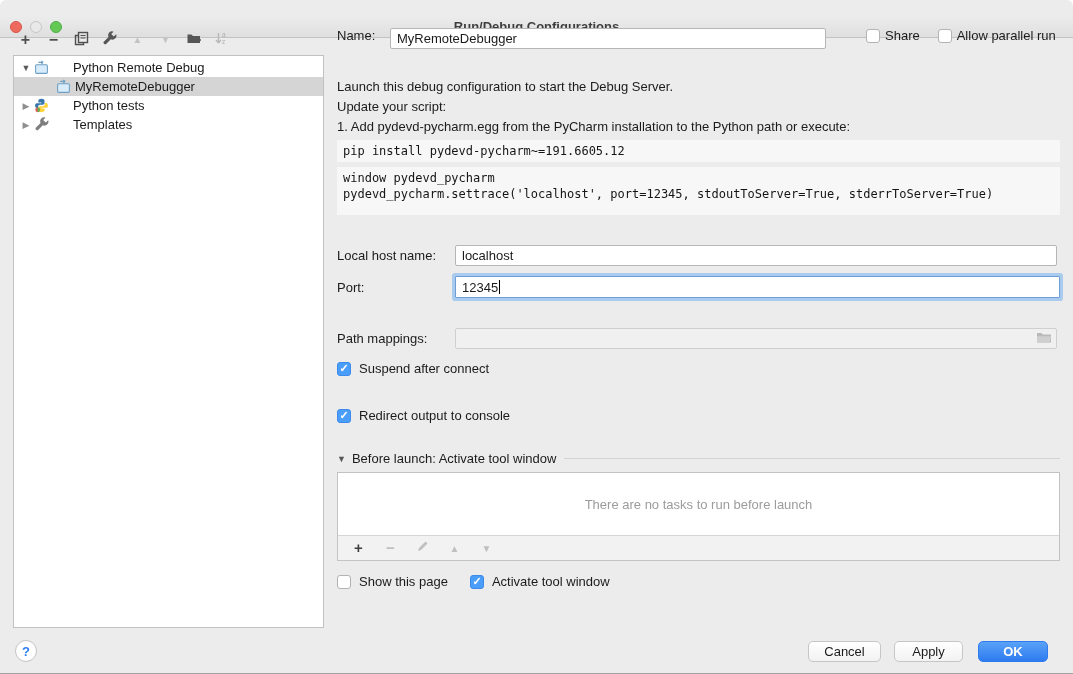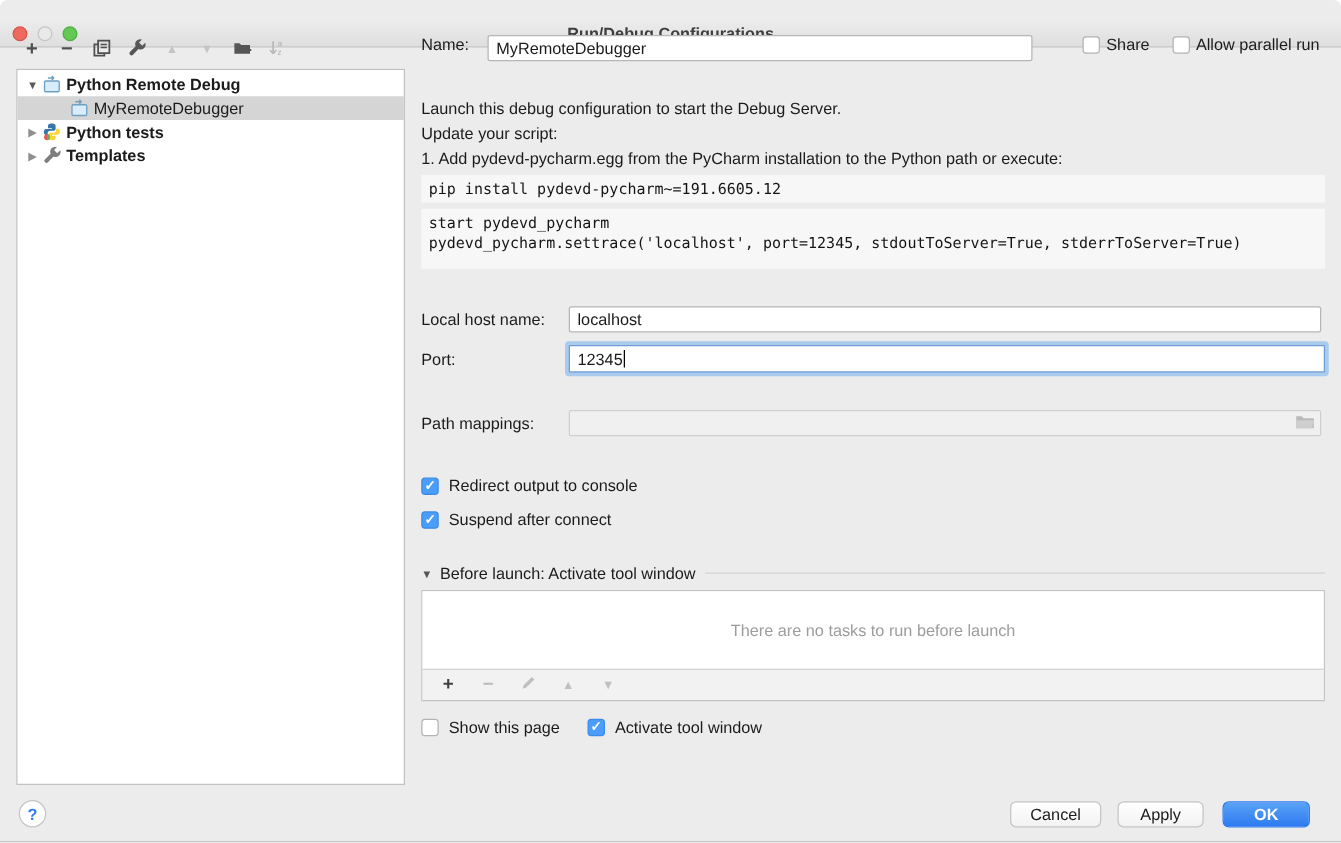--- a/index.html
+++ b/index.html
@@ -27,21 +27,21 @@
   .tbtn .tri { font-size:10px; color:#c4c4c4; }
   
   .tree { position:absolute; left:13px; top:55px; width:311px; height:573px;
     background:#fff; border:1px solid #c1c1c1; padding-top:2px; }
   .tree-row { height:19px; display:flex; align-items:center; }
   .tree-row.selected { background:#d5d5d5; }
   .tw { width:12px; text-align:center; font-size:9px; color:#5a5a5a; flex:none; }
   .tw.gray { color:#8f8f8f; }
   .tree-row .ticon { width:15px; height:15px; margin:0 4px 0 2px; flex:none; display:flex; align-items:center; }
   .tlabel { white-space:nowrap; }
-  .tlabel.b { font-weight:bold; }
+  .tlabel.b { font-weight:normal;margin-left:20px; }
   .indent1 { padding-left:6px; }
   .indent2 { padding-left:40px; }
   
   .content { position:absolute; left:337px; top:28px; width:723px; }
   .name-row { display:flex; align-items:flex-start; height:22px; }
   .name-row .nlabel { width:53px; }
   input.tfield { height:21px; border:1px solid #b6b6b6; border-radius:2px; background:#fff;
     font-family:"Liberation Sans",sans-serif; font-size:13px; padding:0 6px; color:#1b1b1b; }
   .name-input { width:436px; }
   .cbwrap { display:flex; align-items:center; gap:5px; }
@@ -202,21 +202,21 @@
       <span class="cbwrap ml18">
         <span class="cb"></span>
         <span>Allow parallel run</span>
       </span>
     </div>
 
     <div class="tline" style="margin-top:28px">Launch this debug configuration to start the Debug Server.</div>
     <div class="tline" style="margin-top:3px">Update your script:</div>
     <div class="tline" style="margin-top:3px">1. Add pydevd-pycharm.egg from the PyCharm installation to the Python path or execute:</div>
     <pre class="code" style="margin-top:5px; height:22px">pip install pydevd-pycharm~=191.6605.12</pre>
-    <pre class="code" style="margin-top:5px; height:48px"><span>start pydevd_pycharm</span>
+    <pre class="code" style="margin-top:5px; height:48px"><span>window pydevd_pycharm</span>
 <span>pydevd_pycharm.settrace('localhost', port=12345, stdoutToServer=True, stderrToServer=True)</span></pre>
 
     <div class="form-row" style="margin-top:30px">
       <span class="flabel">Local host name:</span>
       <input class="tfield wide" type="text" value="localhost" style="">
     </div>
 
     <div class="form-row" style="margin-top:10px">
       <span class="flabel">Port:</span>
       <div class="field-focus">
@@ -230,27 +230,27 @@
       <div class="field-disabled">
         <span>
           <svg width="16" height="13" viewBox="0 0 16 13">
               <path d="M1 2 h4.5 l1.3 1.6 H15 v8 H1 z" fill="#b9b9b9"></path>
               <path d="M1 5.2 h14 l-1.4 6.4 H1 z" fill="#cfcfcf"></path>
             </svg>
         </span>
       </div>
     </div>
 
+    <div class="cbrow" style="margin-top:12px">
+      <span class="cb checked"></span>
+      <span>Suspend after connect</span>
+    </div>
     <div class="cbrow" style="margin-top:32px">
       <span class="cb checked"></span>
       <span>Redirect output to console</span>
-    </div>
-    <div class="cbrow" style="margin-top:12px">
-      <span class="cb checked"></span>
-      <span>Suspend after connect</span>
     </div>
 
     <div class="bl-header" style="margin-top:28px">
       <span class="disc">▼</span>
       <span>Before launch: Activate tool window</span>
       <span class="rule"></span>
     </div>
 
     <div class="tasks">
       <div class="tasks-empty">There are no tasks to run before launch</div>

